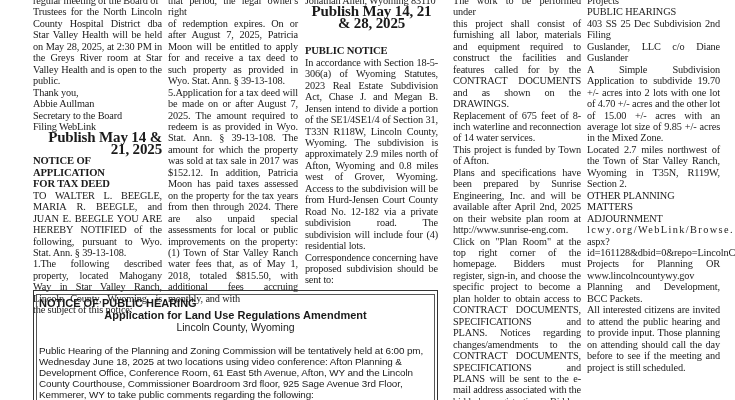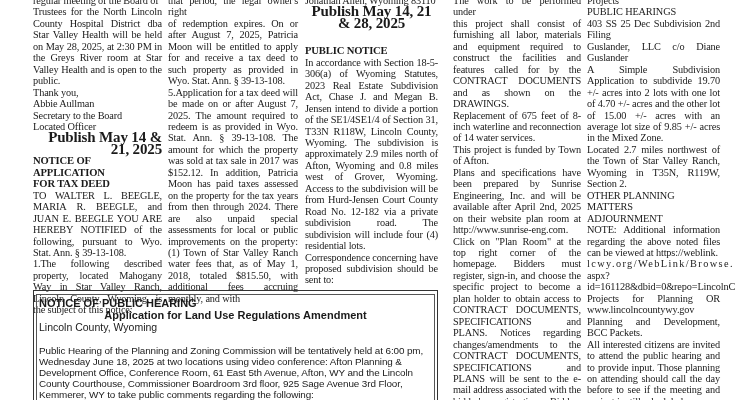--- a/index.html
+++ b/index.html
@@ -32,33 +32,33 @@
     border: 1.5px solid #333; box-sizing: border-box;
   }
   .box-inner {
     position: absolute; left: 2px; top: 3px; right: 2px; bottom: 0;
     border: 1px solid #555; border-bottom: none;
     font-family: "Liberation Sans", sans-serif;
     font-size: 9.9px; line-height: 11px; padding: 0 2px;
   }
   .box-title { text-align: left; font-weight: bold; font-size: 11px; margin-top: 2px; line-height: 12px; }
   .box-sub { text-align: center; font-weight: bold; font-size: 11px; line-height: 12px; }
-  .box-loc { font-size: 10.5px; line-height: 12px; }
+  .box-loc { text-align: center; font-size: 10.5px; line-height: 12px; }
   .box-body { margin-top: 12px; letter-spacing: -0.1px; }
 </style>
 </head>
 <body>
 
 <div class="col col1">
   <p>regular meeting of the Board of</p>
   <p>Trustees for the North Lincoln County Hospital District dba Star Valley Health will be held on May 28, 2025, at 2:30 PM in the Greys River room at Star Valley Health and is open to the public.</p>
   <p class="left">Thank you,</p>
   <p class="left">Abbie Aullman</p>
   <p class="left">Secretary to the Board</p>
-  <p class="left">Located Officer</p>
+  <p class="left">Filing WebLink</p>
   <p class="pub">Publish May 14 &amp; 21, 2025</p>
   <p class="head">NOTICE OF APPLICATION</p>
   <p class="head">FOR TAX DEED</p>
   <p>TO WALTER L. BEEGLE, MARIA R. BEEGLE, and JUAN E. BEEGLE YOU ARE HEREBY NOTIFIED of the following, pursuant to Wyo. Stat. Ann. § 39-13-108.</p>
   <p>1.The following described property, located Mahogany Way in Star Valley Ranch, Lincoln County, Wyoming, is the subject of this notice:</p>
 </div>
 
 <div class="col col2">
   <p>that period, the legal owner's right</p>
   <p>of redemption expires. On or after August 7, 2025, Patricia Moon will be entitled to apply for and receive a tax deed to such property as provided in Wyo. Stat. Ann. § 39-13-108.</p>
@@ -84,21 +84,20 @@
 
 <div class="col col5">
   <p class="left">Projects</p>
   <p class="left">PUBLIC HEARINGS</p>
   <p>403 SS 25 Dec Subdivision 2nd Filing</p>
   <p>Guslander, LLC c/o Diane Guslander</p>
   <p>A Simple Subdivision Application to subdivide 19.70 +/- acres into 2 lots with one lot of 4.70 +/- acres and the other lot of 15.00 +/- acres with an average lot size of 9.85 +/- acres in the Mixed Zone.</p>
   <p>Located 2.7 miles northwest of the Town of Star Valley Ranch, Wyoming in T35N, R119W, Section 2.</p>
   <p class="left">OTHER PLANNING MATTERS</p>
   <p class="left">ADJOURNMENT</p>
-  <p>NOTE: Additional information regarding the above noted files can be viewed at https://weblink.</p>
   <p class="mono">lcwy.org/WebLink/Browse.</p>
   <p class="left">aspx?id=161128&amp;dbid=0&amp;repo=LincolnCounty</p>
   <p>Projects for Planning OR www.lincolncountywy.gov Planning and Development, BCC Packets.</p>
   <p>All interested citizens are invited to attend the public hearing and to provide input. Those planning on attending should call the day before to see if the meeting and project is still scheduled.</p>
 
 </div>
 
 <div class="box">
   <div class="box-inner">
     <div class="box-title">NOTICE OF PUBLIC HEARING</div>

